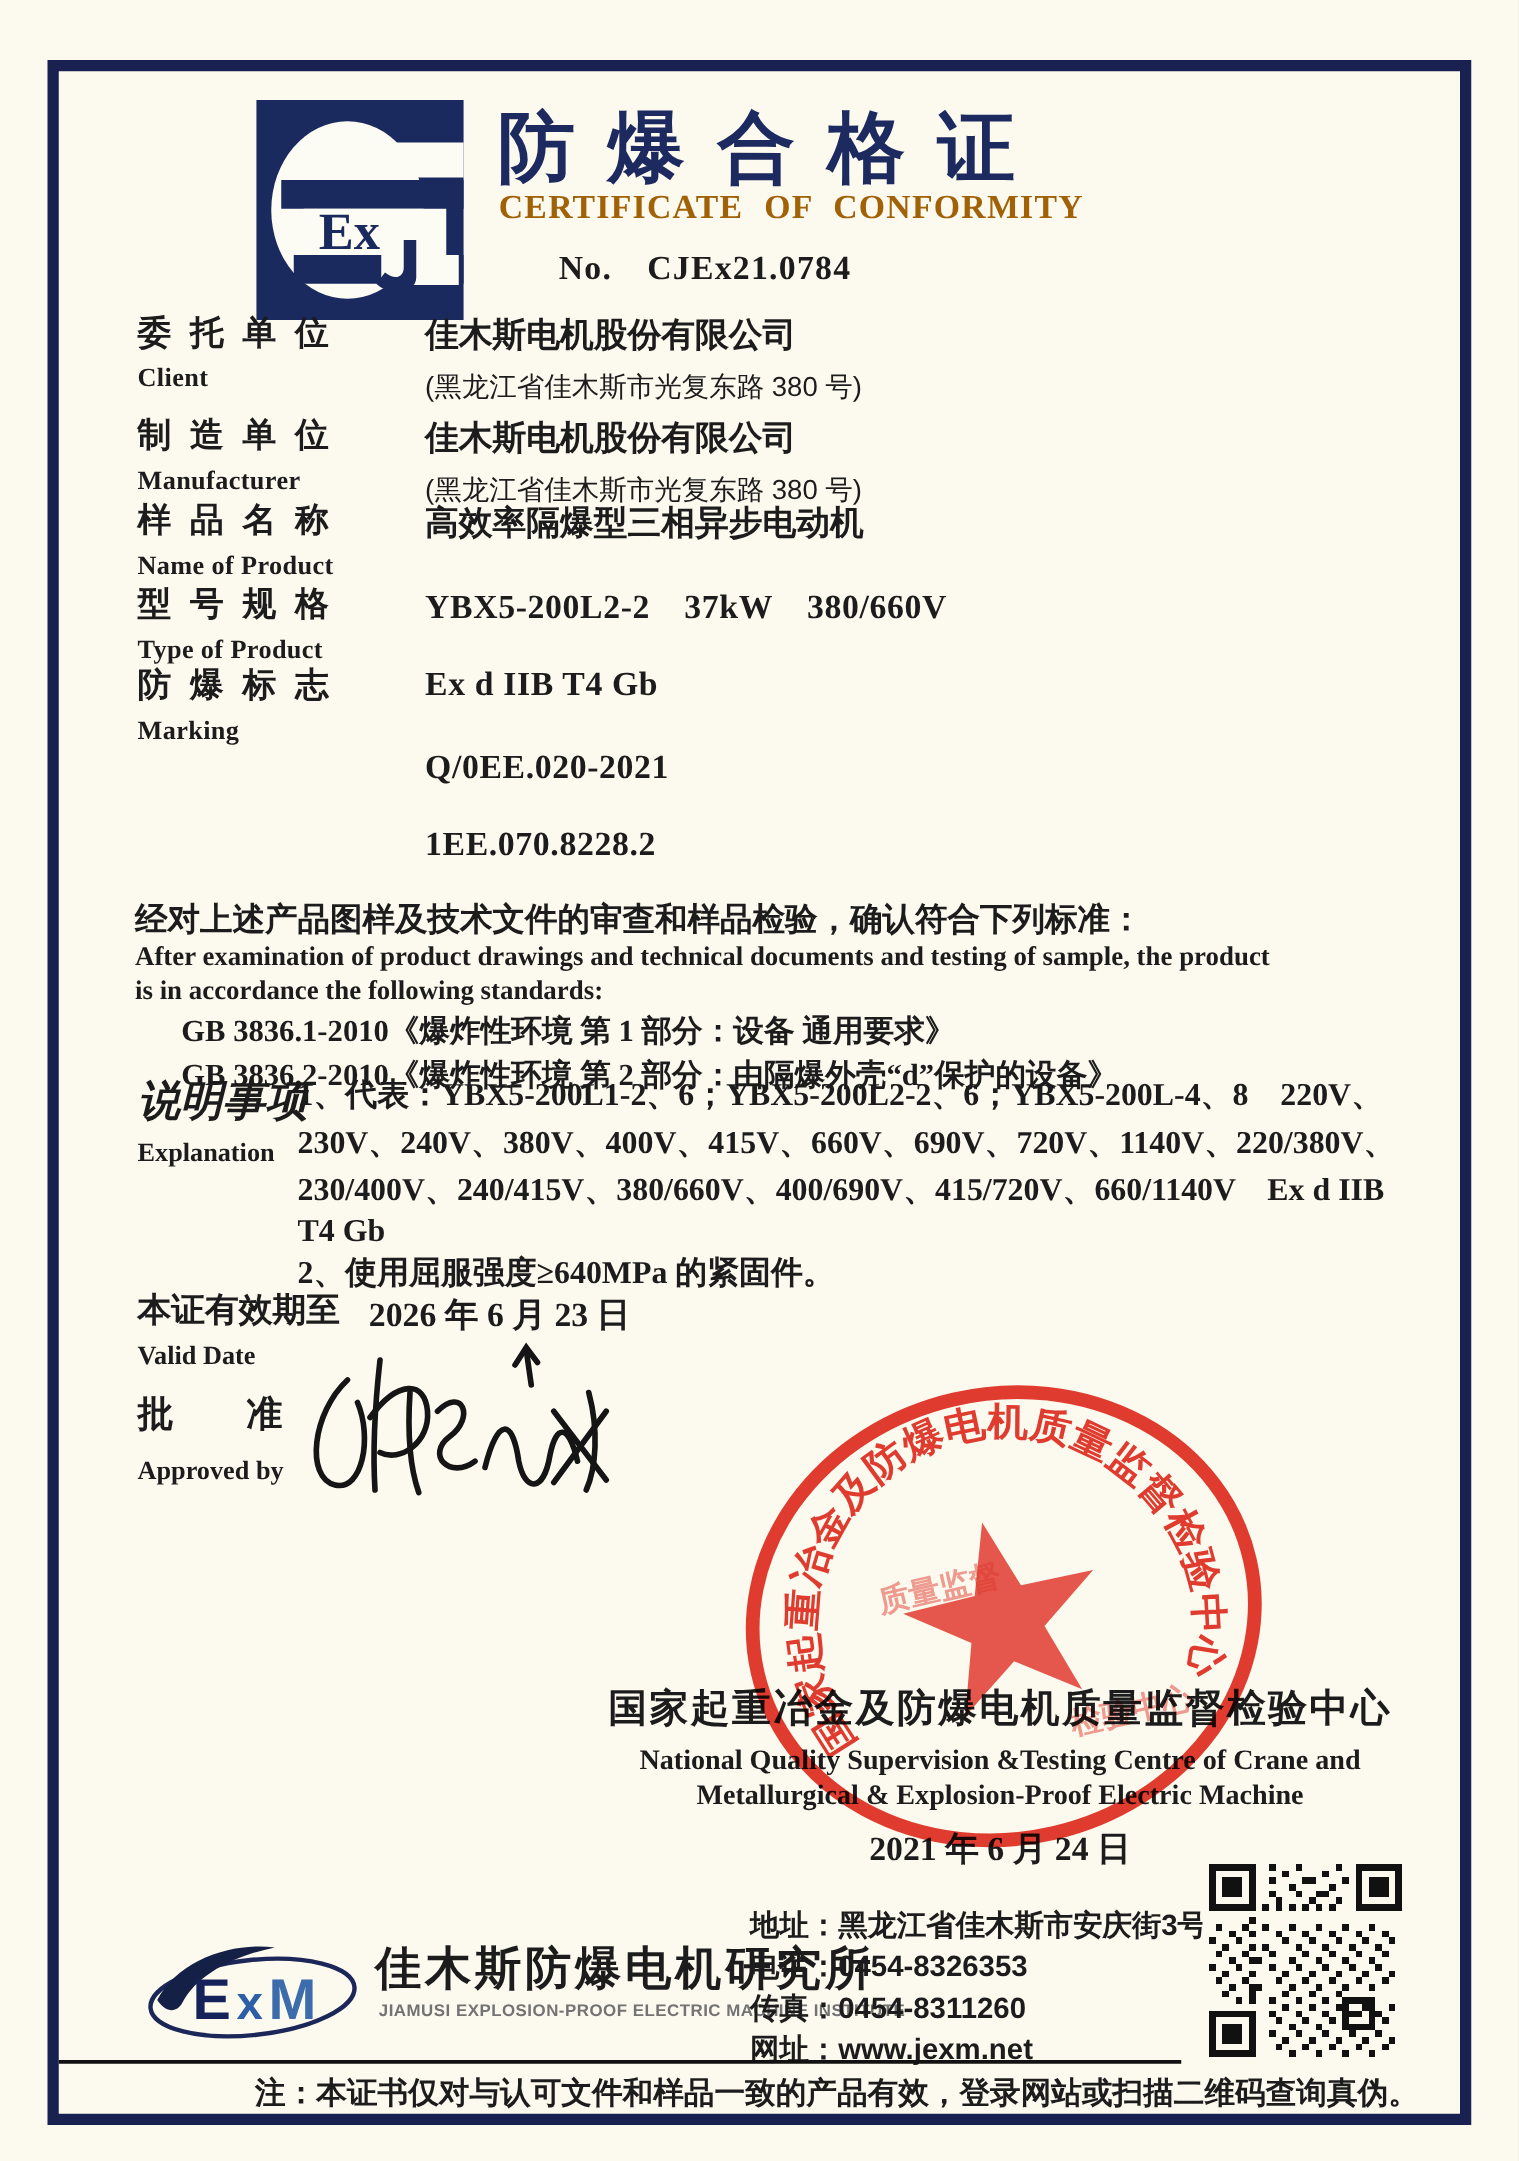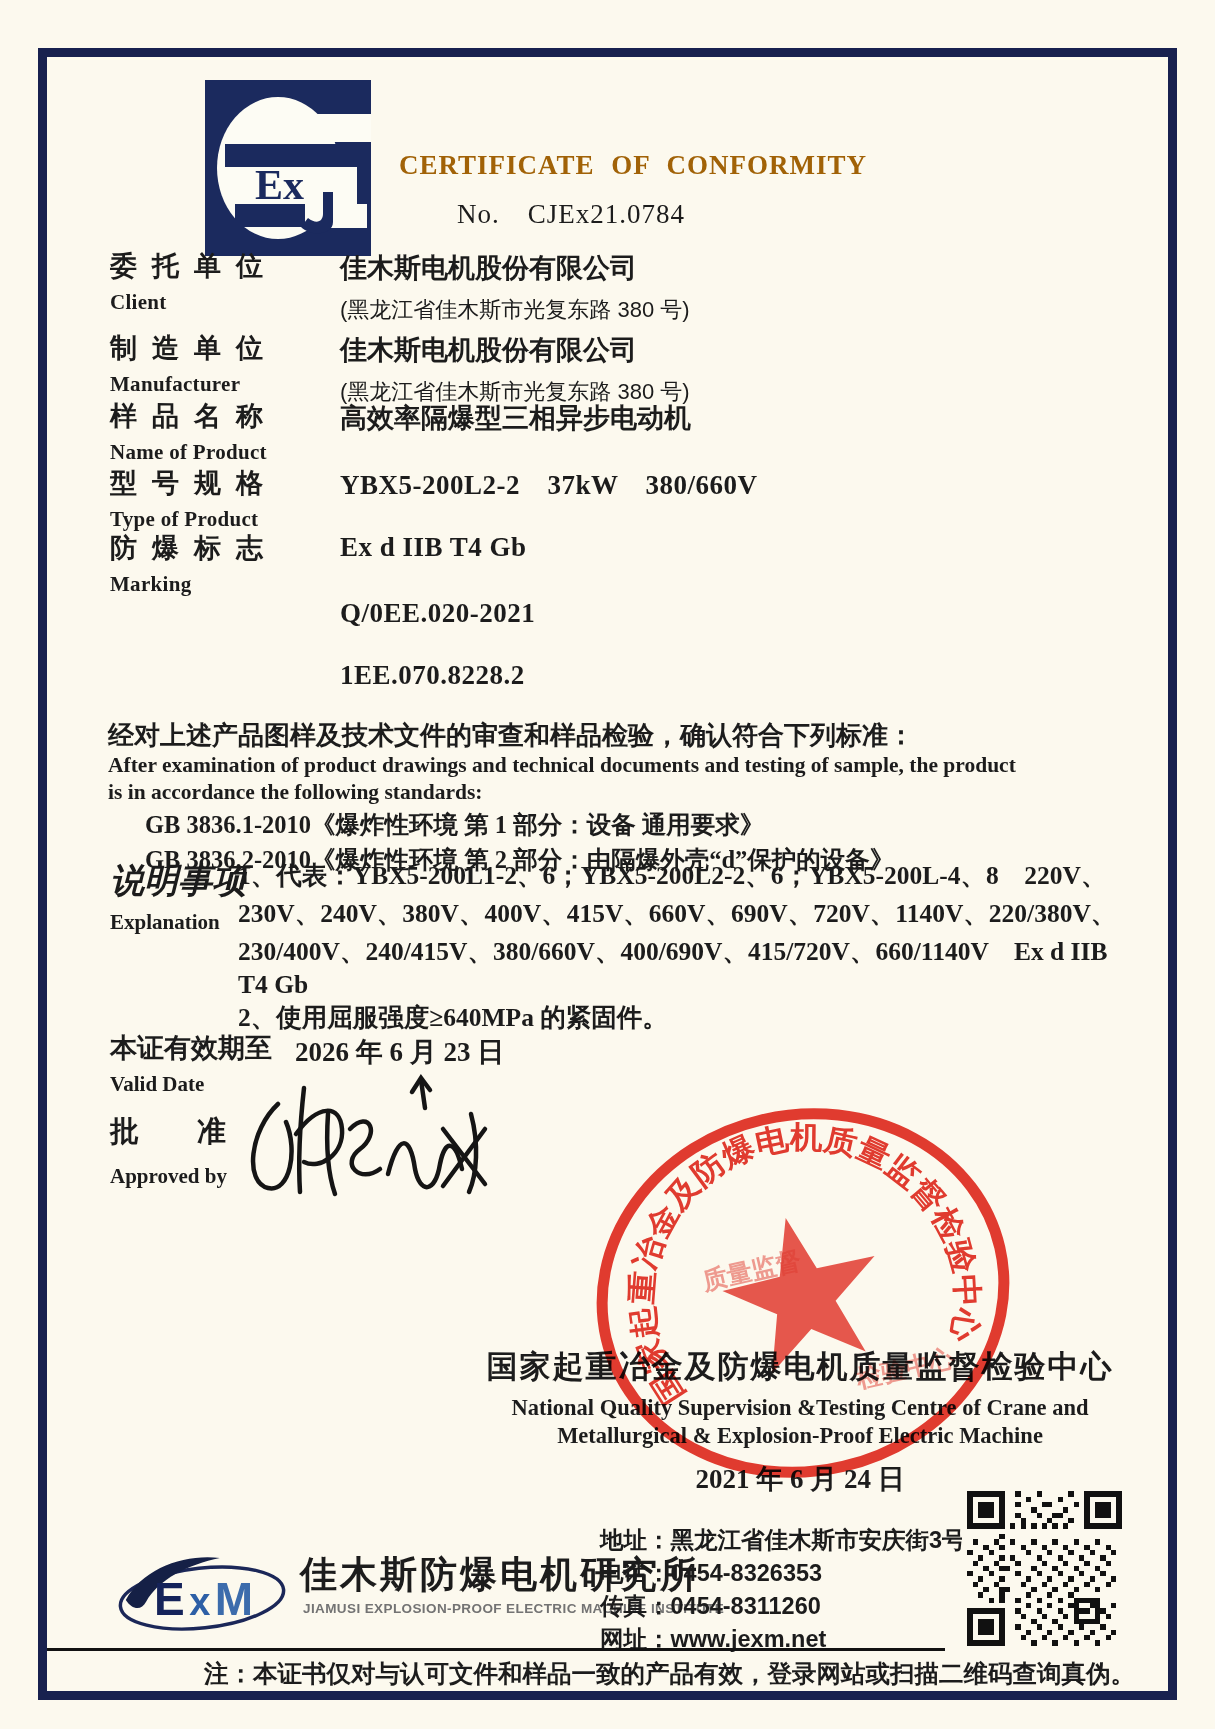--- a/index.html
+++ b/index.html
@@ -19,22 +19,22 @@
     left:398px; top:76px; font-size:62px; font-weight:bold;
     color:#1c2a60; letter-spacing:26px; white-space:nowrap;
     font-family:"Liberation Serif","DejaVu Serif",serif;
   }
   .title-en{
     left:399px; top:150px; font-size:27px; font-weight:bold;
     color:#a16207; letter-spacing:1px; word-spacing:9px; white-space:nowrap;
     font-family:"Liberation Serif","DejaVu Serif",serif;
   }
   .cert-no{
-    left:447px; top:196px; font-size:27px; font-weight:400;
-    font-family:"Liberation Serif","DejaVu Serif",serif; letter-spacing:1px;margin-left:10px;
+    left:447px; top:196px; font-size:27px; font-weight:700;
+    font-family:"Liberation Serif","DejaVu Serif",serif; letter-spacing:1px;
   }
   
   .flabel-cn{ font-size:27px; font-weight:bold; letter-spacing:15px; white-space:nowrap;}
   .flabel-en{ font-size:21px; font-weight:600; margin-top:6px;
     font-family:"Liberation Serif","DejaVu Serif",serif; letter-spacing:.3px;}
   .fval{ left:340px; }
   .fval-main{ font-size:27px; font-weight:bold; white-space:nowrap;}
   .fval-main.latin{ font-family:"Liberation Serif","DejaVu Serif",serif; letter-spacing:.5px;}
   .fval-sub{ font-size:22px; font-weight:500; margin-top:9px; white-space:nowrap;}
   
@@ -73,20 +73,21 @@
     <ellipse cx="73" cy="88" rx="61" ry="71" fill="#fdfcf4"></ellipse>
     <rect x="86" y="34" width="80" height="28" fill="#fdfcf4"></rect>
     <rect x="20" y="64" width="146" height="23" fill="#1b2a5e"></rect>
     <rect x="38" y="87" width="114" height="37" fill="#fdfcf4"></rect>
     <rect x="30" y="124" width="136" height="23" fill="#1b2a5e"></rect>
     <rect x="100" y="124" width="62" height="24" fill="#fdfcf4"></rect>
     <path d="M128,112 v30 c0,13 -22,15 -32,5 l7,-9 c9,7 15,3 15,-4 v-22 z" fill="#1b2a5e"></path>
     <text x="50" y="119" font-size="42" font-weight="bold" fill="#1b2a5e" font-family="Liberation Serif, DejaVu Serif, serif">Ex</text>
   </svg>
 
+  <div class="abs title-cn">防爆合格证</div>
   <div class="abs title-en">CERTIFICATE OF CONFORMITY</div>
   <div class="abs cert-no">No.　CJEx21.0784</div>
 
   <div class="abs" style="left:110px;top:248px;">
     <div class="flabel-cn">委托单位</div>
     <div class="flabel-en">Client</div>
   </div>
   <div class="abs fval" style="top:250px;">
     <div class="fval-main">佳木斯电机股份有限公司</div>
     <div class="fval-sub">(黑龙江省佳木斯市光复东路 380 号)</div>

